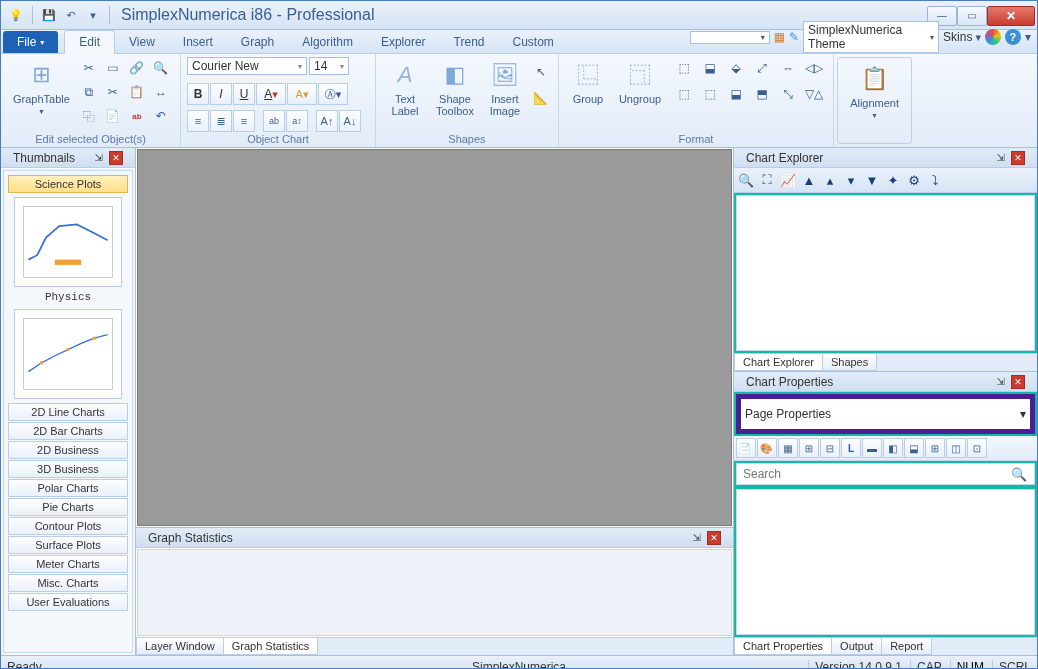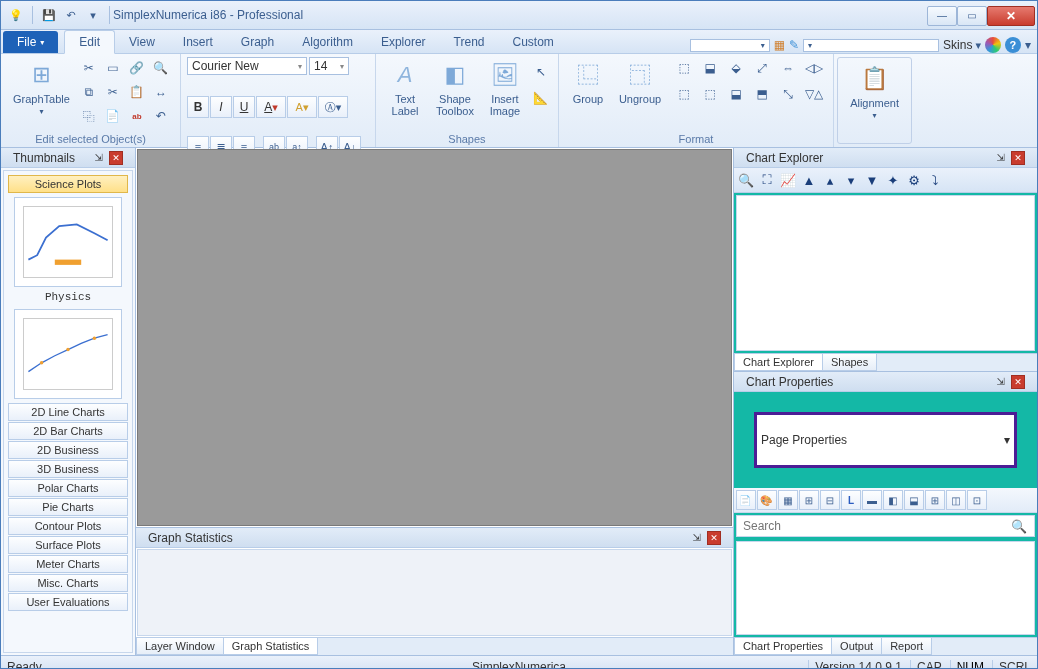--- a/index.html
+++ b/index.html
@@ -3,21 +3,21 @@
 <meta charset="utf-8">
 <style>
 *{box-sizing:border-box;margin:0;padding:0;font-family:"Segoe UI",Tahoma,sans-serif;font-size:12px;color:#333}
 body{background:#fff;width:1038px;height:669px;overflow:hidden;border:1px solid #4a7dbb}
 
 
 .titlebar{height:29px;background:linear-gradient(#eaf1fb,#d6e4f5);display:flex;align-items:center;padding:0 2px;border-bottom:1px solid #a8c0e0}
 .titlebar .qat{display:flex;align-items:center;gap:4px;padding-left:4px}
 .titlebar .qat-btn{width:18px;height:18px;display:flex;align-items:center;justify-content:center;font-size:11px;color:#3b5e8f}
 .titlebar .sep{width:1px;height:18px;background:#a8c0e0;margin:0 3px}
-.titlebar .title{color:#3b5e8f;font-size:12px}
+.titlebar .title{margin-left:8px;color:#3b5e8f;font-size:16px}
 .titlebar .winctrls{margin-left:auto;display:flex;gap:0}
 .winbtn{width:30px;height:20px;border:1px solid #9db6d8;background:linear-gradient(#f6fafe,#d9e6f5);display:flex;align-items:center;justify-content:center;font-size:10px;color:#3b5e8f;border-radius:2px;margin-top:1px}
 .winbtn.close{width:48px;background:linear-gradient(#e67a6f,#c93c2e);color:#fff;border-color:#a02e22;font-weight:bold;font-size:12px}
 
 
 .ribbon-tabs{height:24px;background:linear-gradient(#eaf1fb,#d6e4f5);display:flex;align-items:flex-end;padding-left:2px;border-bottom:1px solid #b8cde8}
 .file-tab{background:#1e62b8;color:#fff;padding:4px 14px;border-radius:3px 3px 0 0;font-size:12px;margin-right:6px;display:flex;align-items:center;gap:4px}
 .file-tab::after{content:"▾";font-size:8px}
 .rtab{padding:4px 14px;font-size:12px;color:#3b5e8f;cursor:pointer}
 .rtab.active{background:#f4f8fd;border:1px solid #b8cde8;border-bottom:1px solid #f4f8fd;border-radius:3px 3px 0 0;margin-bottom:-1px}
@@ -63,21 +63,21 @@
 .bottom-body{flex:1;background:#eef2f8;border:1px solid #c7d7ec;margin:1px}
 .dock-tabs{display:flex;background:#e2ecf8;border-top:1px solid #b8cde8}
 .dtab{padding:2px 8px;border:1px solid #b8cde8;border-top:none;background:linear-gradient(#fdfeff,#e6eef8);font-size:11px;margin-right:-1px}
 .dtab.active{background:#fff}
 
 .right-dock{width:304px;border-left:1px solid #a8c0e0;display:flex;flex-direction:column;background:#14b8a6}
 .explorer-body{flex:1;background:#fff;border:1px solid #c7d7ec;margin:2px}
 .ex-toolbar{display:flex;gap:3px;padding:3px;background:linear-gradient(#eaf1fb,#d6e4f5);border-bottom:1px solid #b8cde8}
 .ex-ic{width:18px;height:18px;display:flex;align-items:center;justify-content:center;color:#1a3e7a;font-size:13px}
 .props{height:284px;display:flex;flex-direction:column;border-top:1px solid #a8c0e0}
-.prop-combo{margin:20px;border:3px solid #4c1d95;background:#fff;padding:18px 4px;font-family:"Courier New",monospace;font-size:11px;display:flex;justify-content:space-between}
+.prop-combo{margin:2px;border:5px solid #4c1d95;background:#fff;padding:8px 4px;font-family:"Courier New",monospace;font-size:11px;display:flex;justify-content:space-between}
 .prop-tb{display:flex;gap:1px;padding:2px;border-bottom:1px solid #c7d7ec;background:linear-gradient(#f4f8fd,#e2ecf8)}
 .pt{width:20px;height:20px;border:1px solid #b8cde8;background:linear-gradient(#fdfeff,#e9f0fa);display:flex;align-items:center;justify-content:center;font-size:10px;color:#3b5e8f}
 .search-row{display:flex;border:1px solid #c7d7ec;margin:2px;background:#fff;align-items:center}
 .search-row input{flex:1;border:none;padding:3px 6px;font-size:12px;color:#888;outline:none}
 .search-row .mag{padding:0 6px;color:#3b8fd6;font-size:13px}
 .prop-body{flex:1;background:#fff;border:1px solid #c7d7ec;margin:2px}
 
 
 .statusbar{height:22px;background:linear-gradient(#eaf1fb,#cfdef0);border-top:1px solid #a8c0e0;display:flex;align-items:center;padding:0 6px;font-size:11px;color:#3b5e8f}
 .statusbar .mid{position:absolute;left:50%;transform:translateX(-50%)}
@@ -119,20 +119,21 @@
   <div class="rtab">Trend</div>
   <div class="rtab">Custom</div>
   <div class="ribbon-right">
     <div class="theme-combo" style="width:80px">
         <span></span>
         <small>▾</small>
       </div>
     <span style="color:#d08030">▦</span>
     <span style="color:#3b8fd6">✎</span>
     <div class="theme-combo">
+        <span>SimplexNumerica Theme</span>
         <small>▾</small>
       </div>
     <span class="skin-lbl"><span>Skins</span> ▾</span>
     <span class="help-ic" style="background:conic-gradient(#e74c3c,#f1c40f,#2ecc71,#3498db,#9b59b6,#e74c3c)"> </span>
     <span class="help-ic" style="background:#3b8fd6;color:#fff">?</span>
     <small style="color:#3b5e8f">▾</small>
   </div>
 </div>
 
 <div class="ribbon">
@@ -161,21 +162,21 @@
           <span class="sm">📄</span>
           <span class="sm" style="font-size:8px;font-weight:bold;color:#c0392b">ab</span>
           <span class="sm">↶</span>
         </div>
       </div>
     </div>
     <div class="rgroup-label">Edit selected Object(s)</div>
   </div>
 
   <div class="rgroup" style="width:195px">
-    <div class="rgroup-body" style="flex-direction:column;gap:18px">
+    <div class="rgroup-body" style="flex-direction:column;gap:5px">
       <div class="font-row">
         <div class="combo" style="width:120px">
             <span>Courier New</span>
             <small>▾</small>
           </div>
         <div class="combo" style="width:40px">
             <span>14</span>
             <small>▾</small>
           </div>
       </div>

